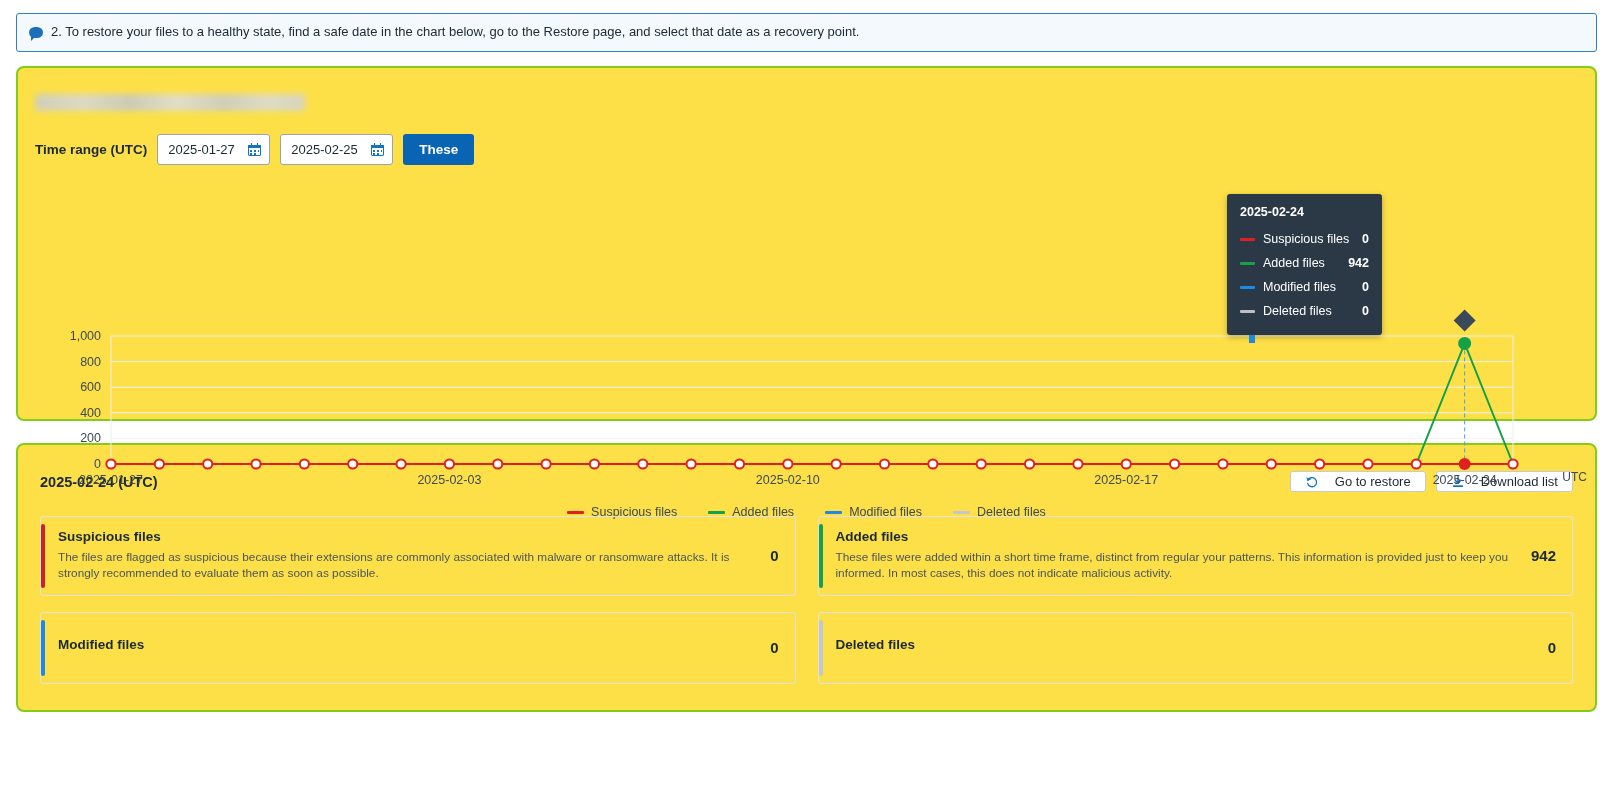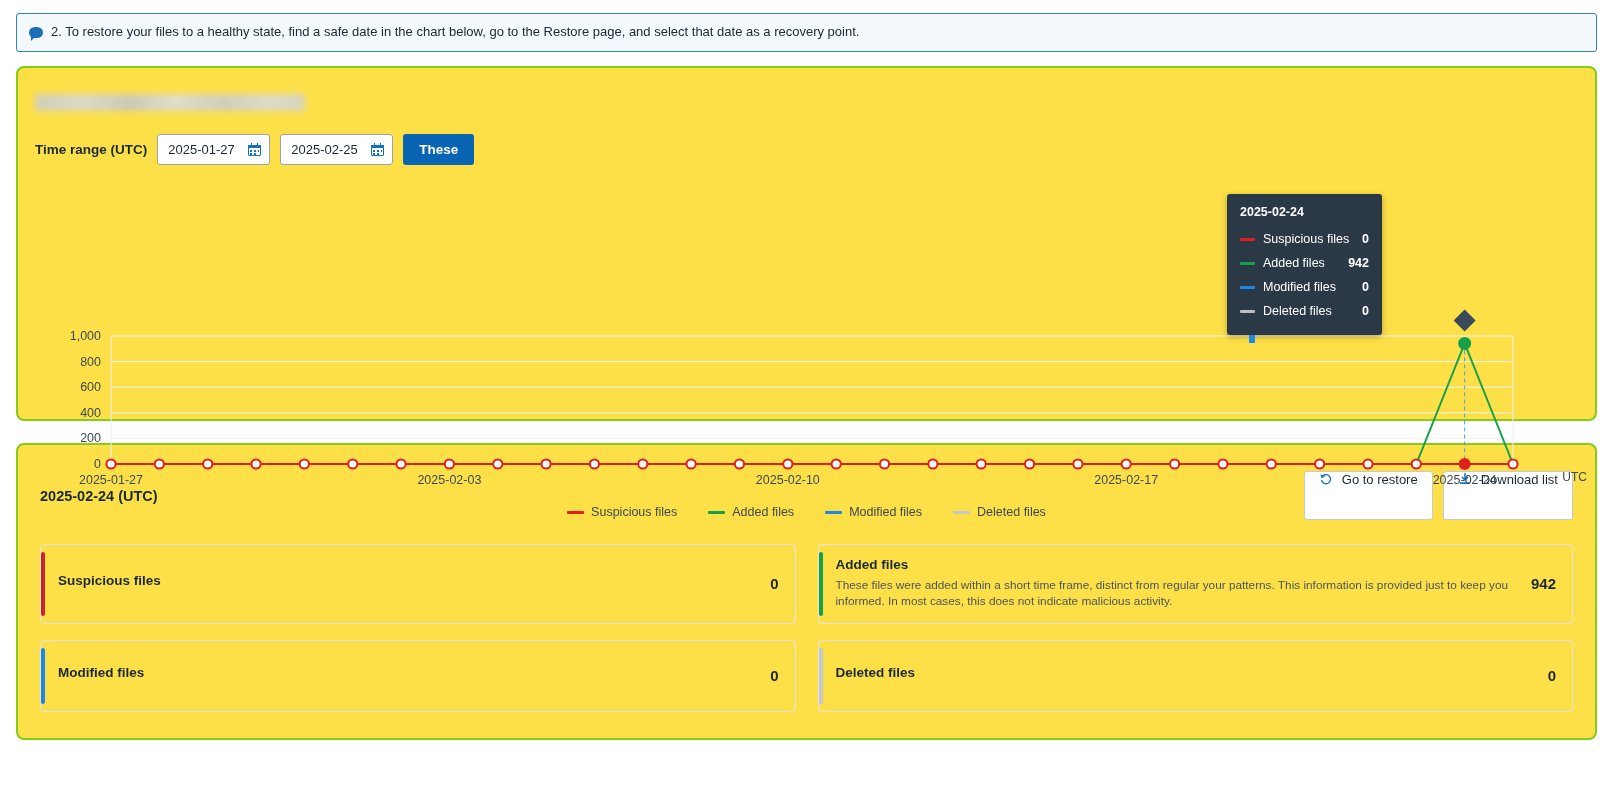--- a/index.html
+++ b/index.html
@@ -151,22 +151,22 @@
   }
 
   
   .detail-head {
     display: flex; align-items: center; justify-content: space-between;
     margin-bottom: 24px;
   }
   .detail-date { font-size: 14.5px; font-weight: bold; color: #1b2a32; }
   .detail-actions { display: flex; gap: 10px; }
   .btn-outline {
-    height: 49px; padding: 0 14px;
-    display: flex; align-items: flex-start; gap: 9px;
+    height: 21px; padding: 0 14px;
+    display: flex; align-items: center; gap: 16px;
     background: #fff; border: 1px solid #c6cbcf; border-radius: 3px;
     font-size: 13px; color: #1b2a32; cursor: pointer;
     font-family: "Liberation Sans", sans-serif;
   }
   .restore-icon, .download-icon { width: 14px; height: 14px; display:block; }
 
   .cards-grid {
     display: grid;
     grid-template-columns: 1fr 1fr;
     gap: 16px 22px;
@@ -369,20 +369,21 @@
           <span>Download list</span>
         </button>
       </div>
     </div>
 
     <div class="cards-grid" id="stat-cards">
         <div class="stat-card">
           <span class="stat-accent" style="background: rgb(208, 33, 42);"></span>
           <div class="stat-body">
             <div class="stat-title">Suspicious files</div>
+            <div class="stat-desc">The files are flagged as suspicious because their extensions are commonly associated with malware or ransomware attacks. It is strongly recommended to evaluate them as soon as possible.</div>
           </div>
           <div class="stat-value">0</div>
         </div>
         <div class="stat-card">
           <span class="stat-accent" style="background: rgb(23, 160, 74);"></span>
           <div class="stat-body">
             <div class="stat-title">Added files</div>
             <div class="stat-desc">These files were added within a short time frame, distinct from regular your patterns. This information is provided just to keep you informed. In most cases, this does not indicate malicious activity.</div>
           </div>
           <div class="stat-value">942</div>

